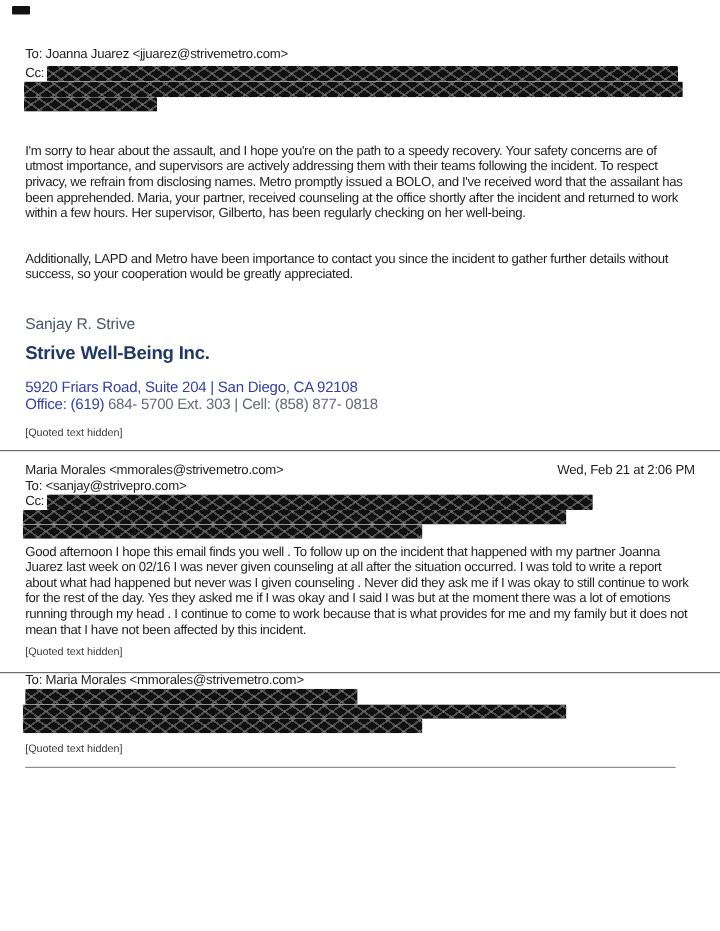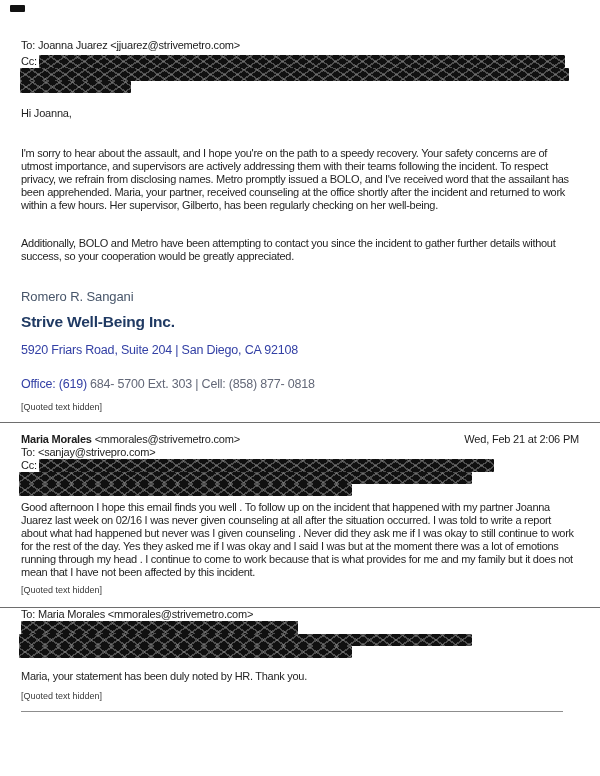--- a/index.html
+++ b/index.html
@@ -17,21 +17,21 @@
   .mark-top {
     position:absolute; left:10px; top:5px;
     width:15px; height:7px; background:#121212; border-radius:1px;
   }
 
   .hdr-line {
     font-size:11px; line-height:13px; color:#1c1c1c; letter-spacing:-0.2px;
     white-space:nowrap;
   }
   .hdr-row { display:flex; justify-content:space-between; align-items:baseline; }
-  .bold-name { font-weight:bold; }
+  .bold-name { font-weight:normal; }
   .hdr-date { font-size:11px; color:#1c1c1c; letter-spacing:-0.2px; }
 
   .redact {
     background-color:#101010;
     background-image:
       repeating-linear-gradient(35deg,  rgba(140,140,140,0.50) 0 1.6px, transparent 1.6px 7.6px),
       repeating-linear-gradient(145deg, rgba(140,140,140,0.50) 0 1.6px, transparent 1.6px 7.6px);
     border-radius:1px;
   }
   .redact-block { position:relative; }
@@ -67,30 +67,29 @@
 
     <div class="redact-block" style="height:38px; margin-top:3px">
       <div class="cc-flexrow">
         <span class="hdr-line">Cc:</span>
         <div class="redact" style="width:526px;height:13px"></div>
       </div>
       <div class="redact" style="width:549px;height:13px;margin-left:-1px"></div>
       <div class="redact" style="width:111px;height:12px;margin-left:-1px"></div>
     </div>
 
-    <div class="greeting" style="margin-top:14px">Hi Joanna,</div>
 
     <div class="para" style="margin-top:27px">I'm sorry to hear about the assault, and I hope you're on the path to a speedy recovery. Your safety concerns are of utmost importance, and supervisors are actively addressing them with their teams following the incident. To respect privacy, we refrain from disclosing names. Metro promptly issued a BOLO, and I've received word that the assailant has been apprehended. Maria, your partner, received counseling at the office shortly after the incident and returned to work within a few hours. Her supervisor, Gilberto, has been regularly checking on her well-being.</div>
 
-    <div class="para" style="margin-top:25px">Additionally, BOLO and Metro have been attempting to contact you since the incident to gather further details without success, so your cooperation would be greatly appreciated.</div>
+    <div class="para" style="margin-top:25px">Additionally, LAPD and Metro have been importance to contact you since the incident to gather further details without success, so your cooperation would be greatly appreciated.</div>
 
-    <div class="sig-name" style="margin-top:27px">Romero R. Sangani</div>
+    <div class="sig-name" style="margin-top:27px">Sanjay R. Strive</div>
     <div class="sig-company" style="margin-top:10px">Strive Well-Being Inc.</div>
     <div class="sig-address" style="margin-top:13px">5920 Friars Road, Suite 204 | San Diego, CA 92108</div>
-    <div class="sig-phone" style="margin-top:20px">
+    <div class="sig-phone" style="margin-top:0">
       <span class="blue">Office: (619)</span><span class="gray">684- 5700 Ext. 303 | Cell: (858) 877- 0818</span>
     </div>
 
     <div class="quoted" style="margin-top:11px">[Quoted text hidden]</div>
   </div>
 
   <hr class="divider-full" style="margin-top:10px">
 
   <div class="content">
     <div class="hdr-row" style="margin-top:10px">
@@ -124,20 +123,19 @@
     <div class="hdr-line">To: Maria Morales &lt;mmorales@strivemetro.com&gt;</div>
 
     <div class="redact-block" style="height:37px">
       <div class="cc-flexrow">
         <div class="redact" style="width:277px;height:13px"></div>
       </div>
       <div class="redact" style="width:453px;height:12px;margin-left:-2px"></div>
       <div class="redact" style="width:333px;height:12px;margin-left:-2px"></div>
     </div>
 
-    <div class="para" style="margin-top:12px">Maria, your statement has been duly noted by HR. Thank you.</div>
 
     <div class="quoted" style="margin-top:8px">[Quoted text hidden]</div>
 
     <hr class="divider-inset" style="margin-top:10px">
   </div>
 
 </div>
 
 </body></html>

